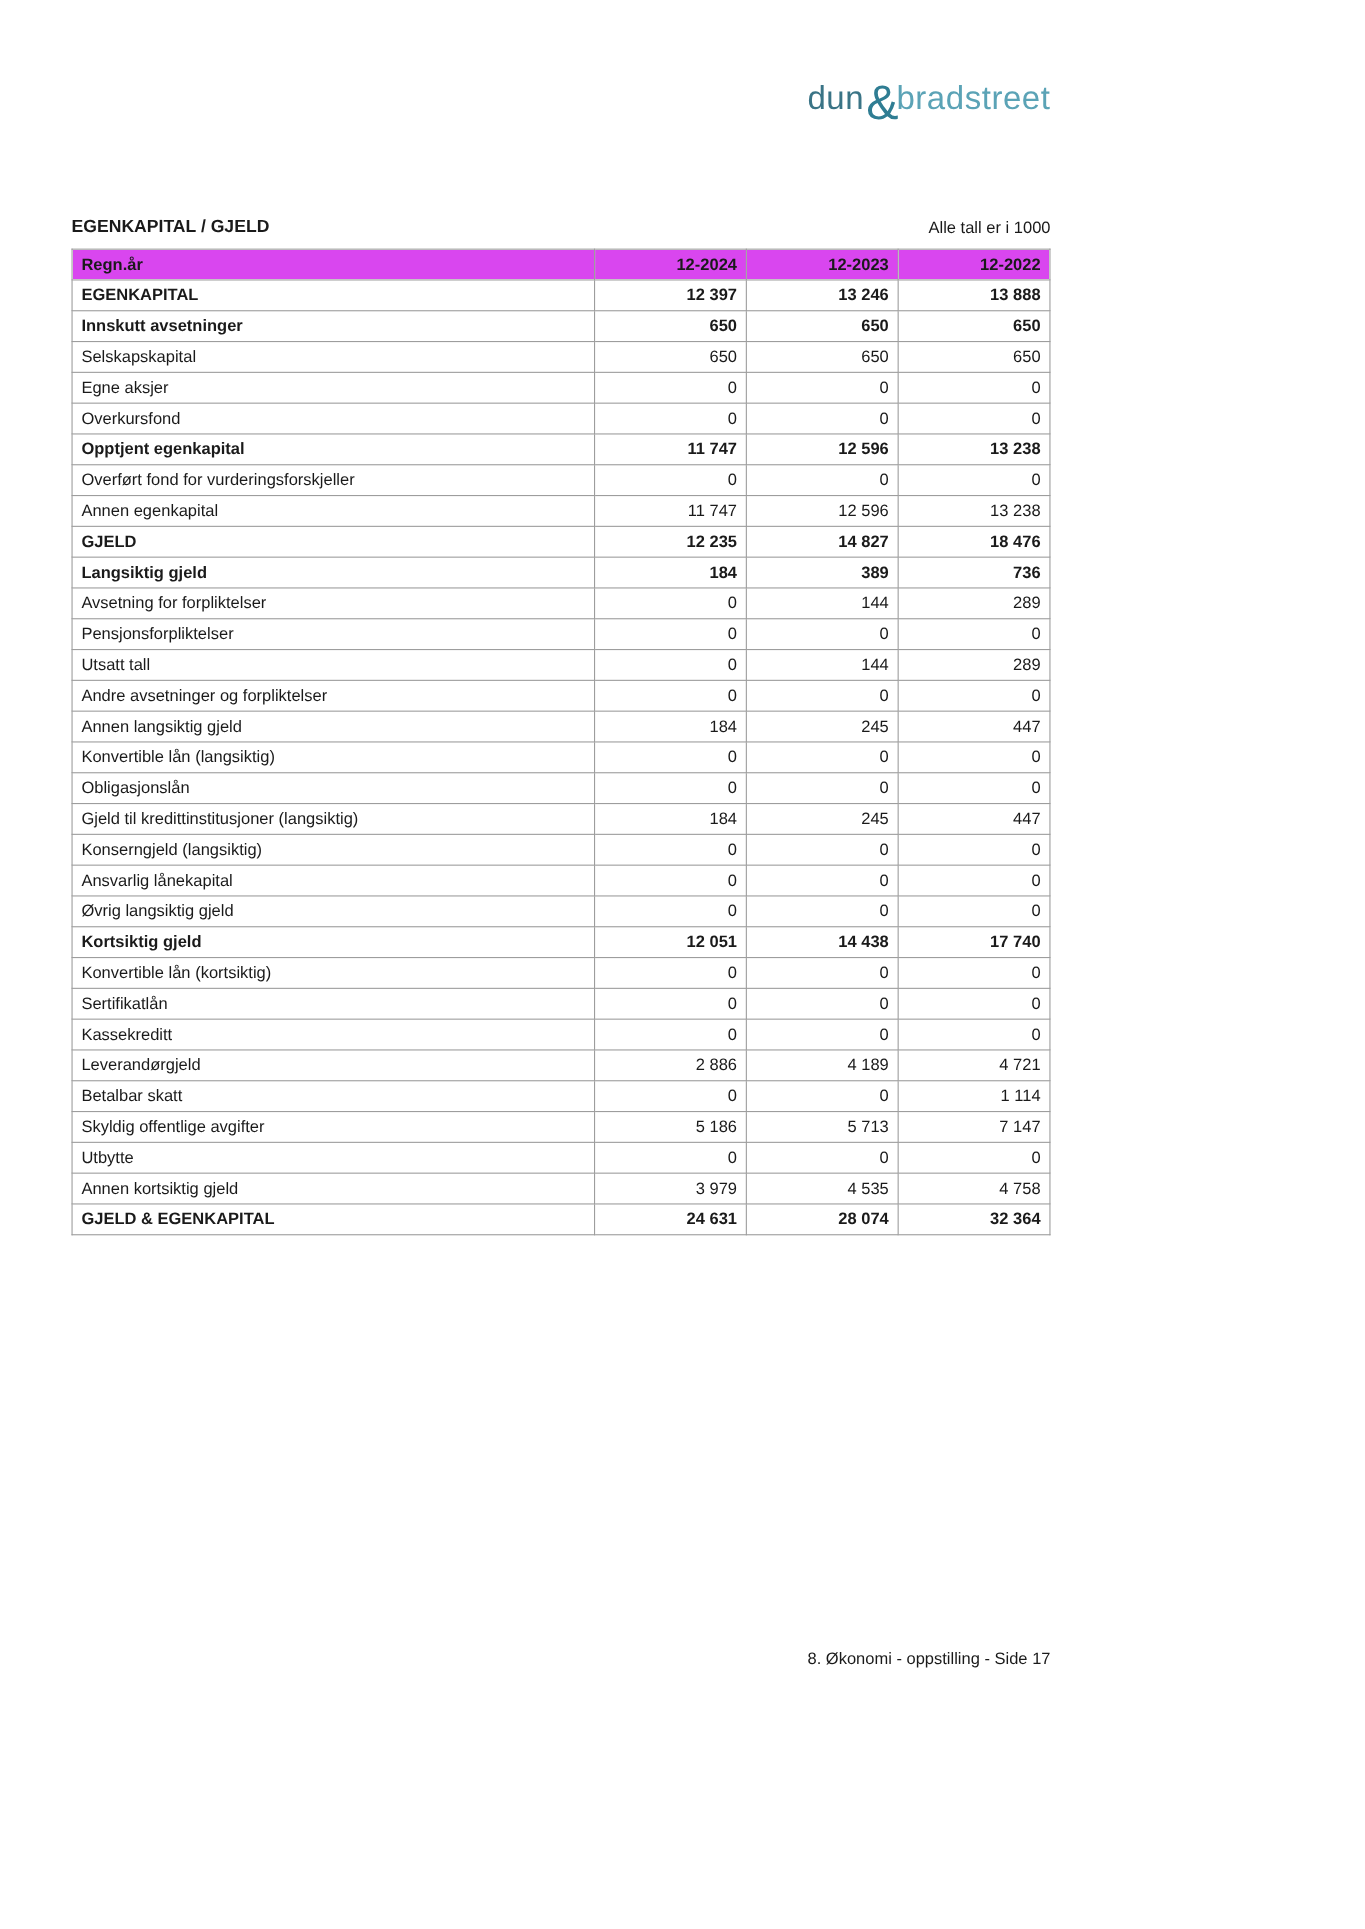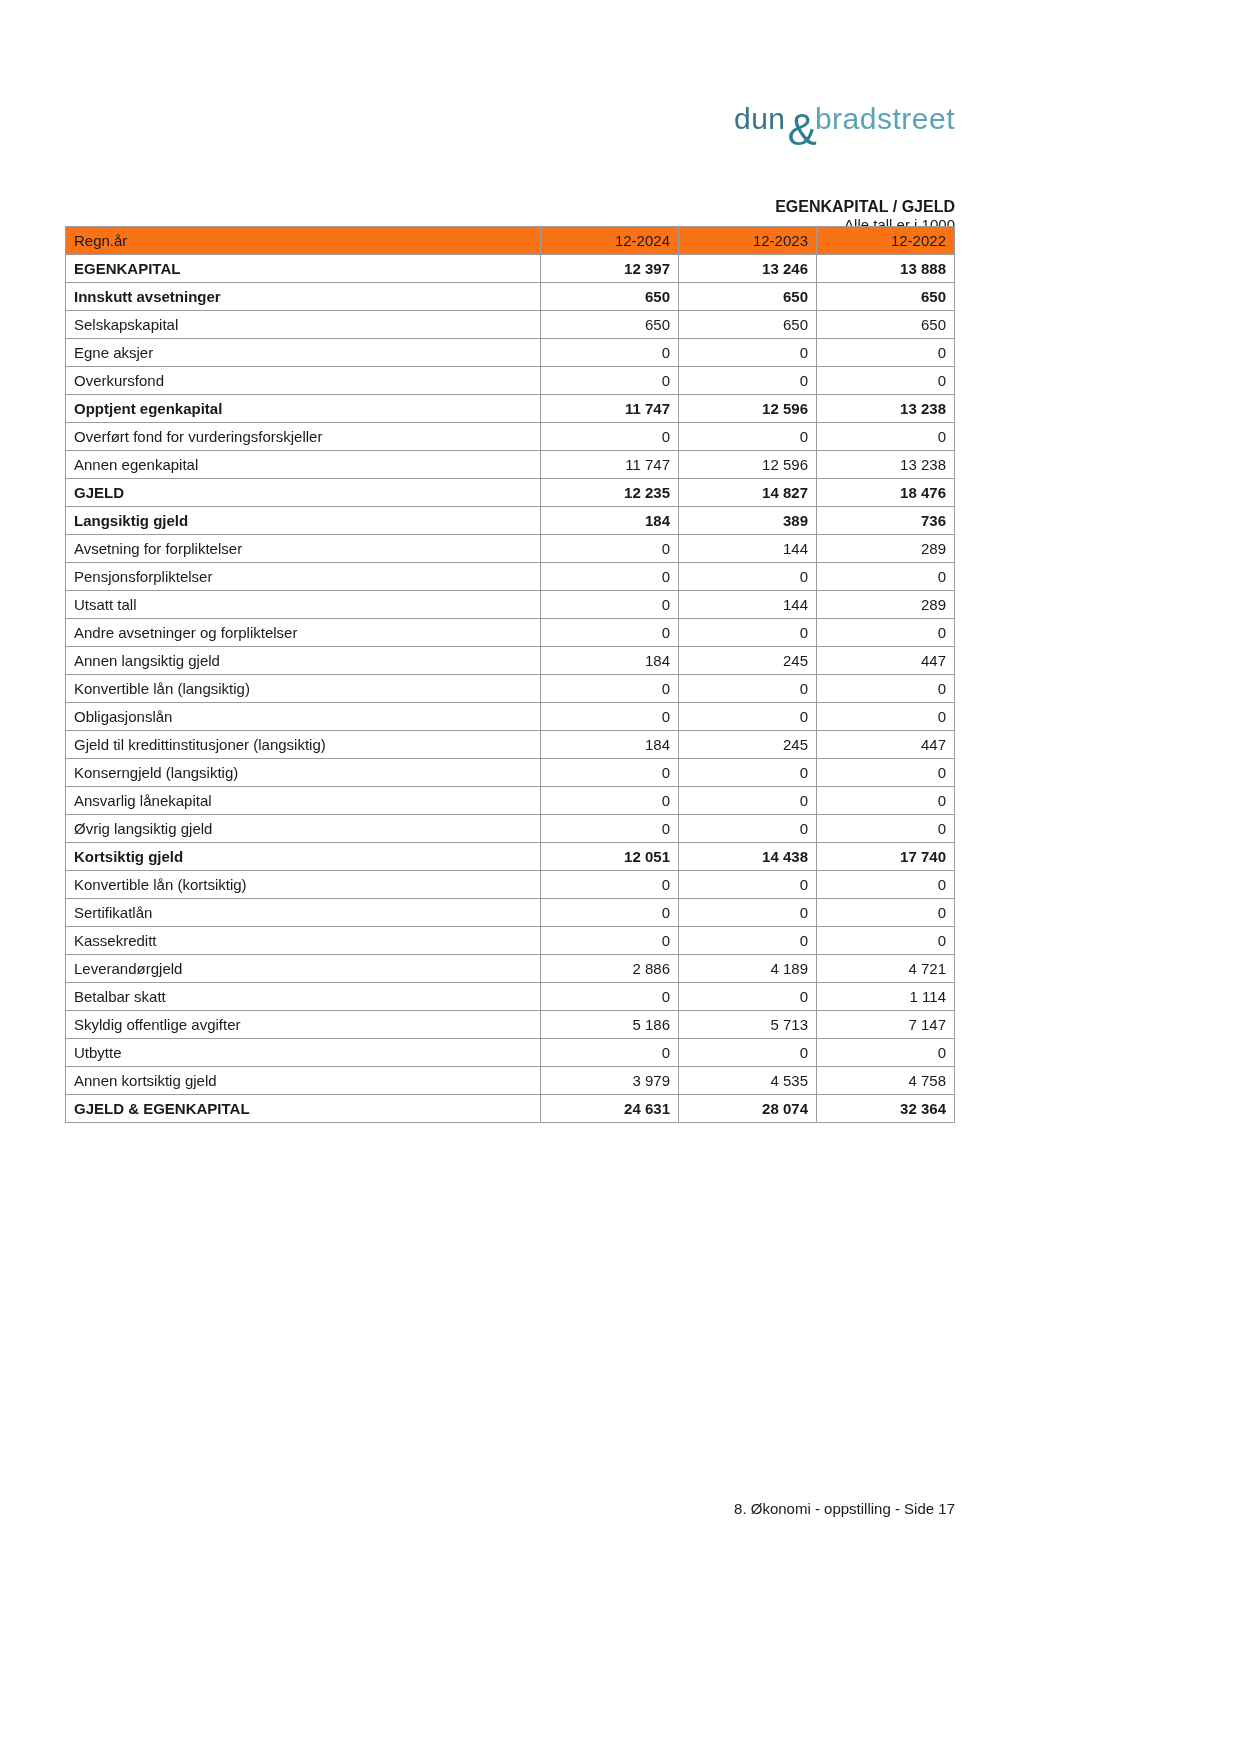--- a/index.html
+++ b/index.html
@@ -12,24 +12,23 @@
     font-family:"Liberation Sans", sans-serif;
     color:#1a1a1a;
     overflow:hidden;
   }
   
   .logo {
     position:absolute;
     top:68px;
     right:286px;
     display:flex;
-    align-items:flex-start;
+    align-items:center;
     line-height:1;
     user-select:none;
-    margin-top:36px;
   }
   .logo .dun {
     font-size:30px;
     font-weight:400;
     color:#3a7486;
     letter-spacing:0.5px;
   }
   .logo .amp {
     font-size:44px;
     font-weight:400;
@@ -46,21 +45,20 @@
   }
   
   .heading-row {
     position:absolute;
     top:198px;
     left:65px;
     width:890px;
     display:flex;
     justify-content:space-between;
     align-items:flex-end;
-    flex-direction:column;
   }
   .page-title {
     font-size:16px;
     font-weight:bold;
   }
   .units-note {
     font-size:15px;
     font-weight:400;
     margin-left:17px;
   }
@@ -81,22 +79,22 @@
   col.c-num   { width:138px; }
   th, td {
     border:1px solid #9d9d9d;
     height:28px;
     padding:2px 8px;
     vertical-align:middle;
     white-space:nowrap;
     overflow:hidden;
   }
   thead th {
-    background:#f97316;
-    font-weight:normal;
+    background:#d946ef;
+    font-weight:bold;
     text-align:left;
   }
   thead th.num { text-align:right; }
   td.label { text-align:left; }
   td.num   { text-align:right; }
   tr.bold td { font-weight:bold; }
   
   .footer {
     position:absolute;
     top:1500px;

